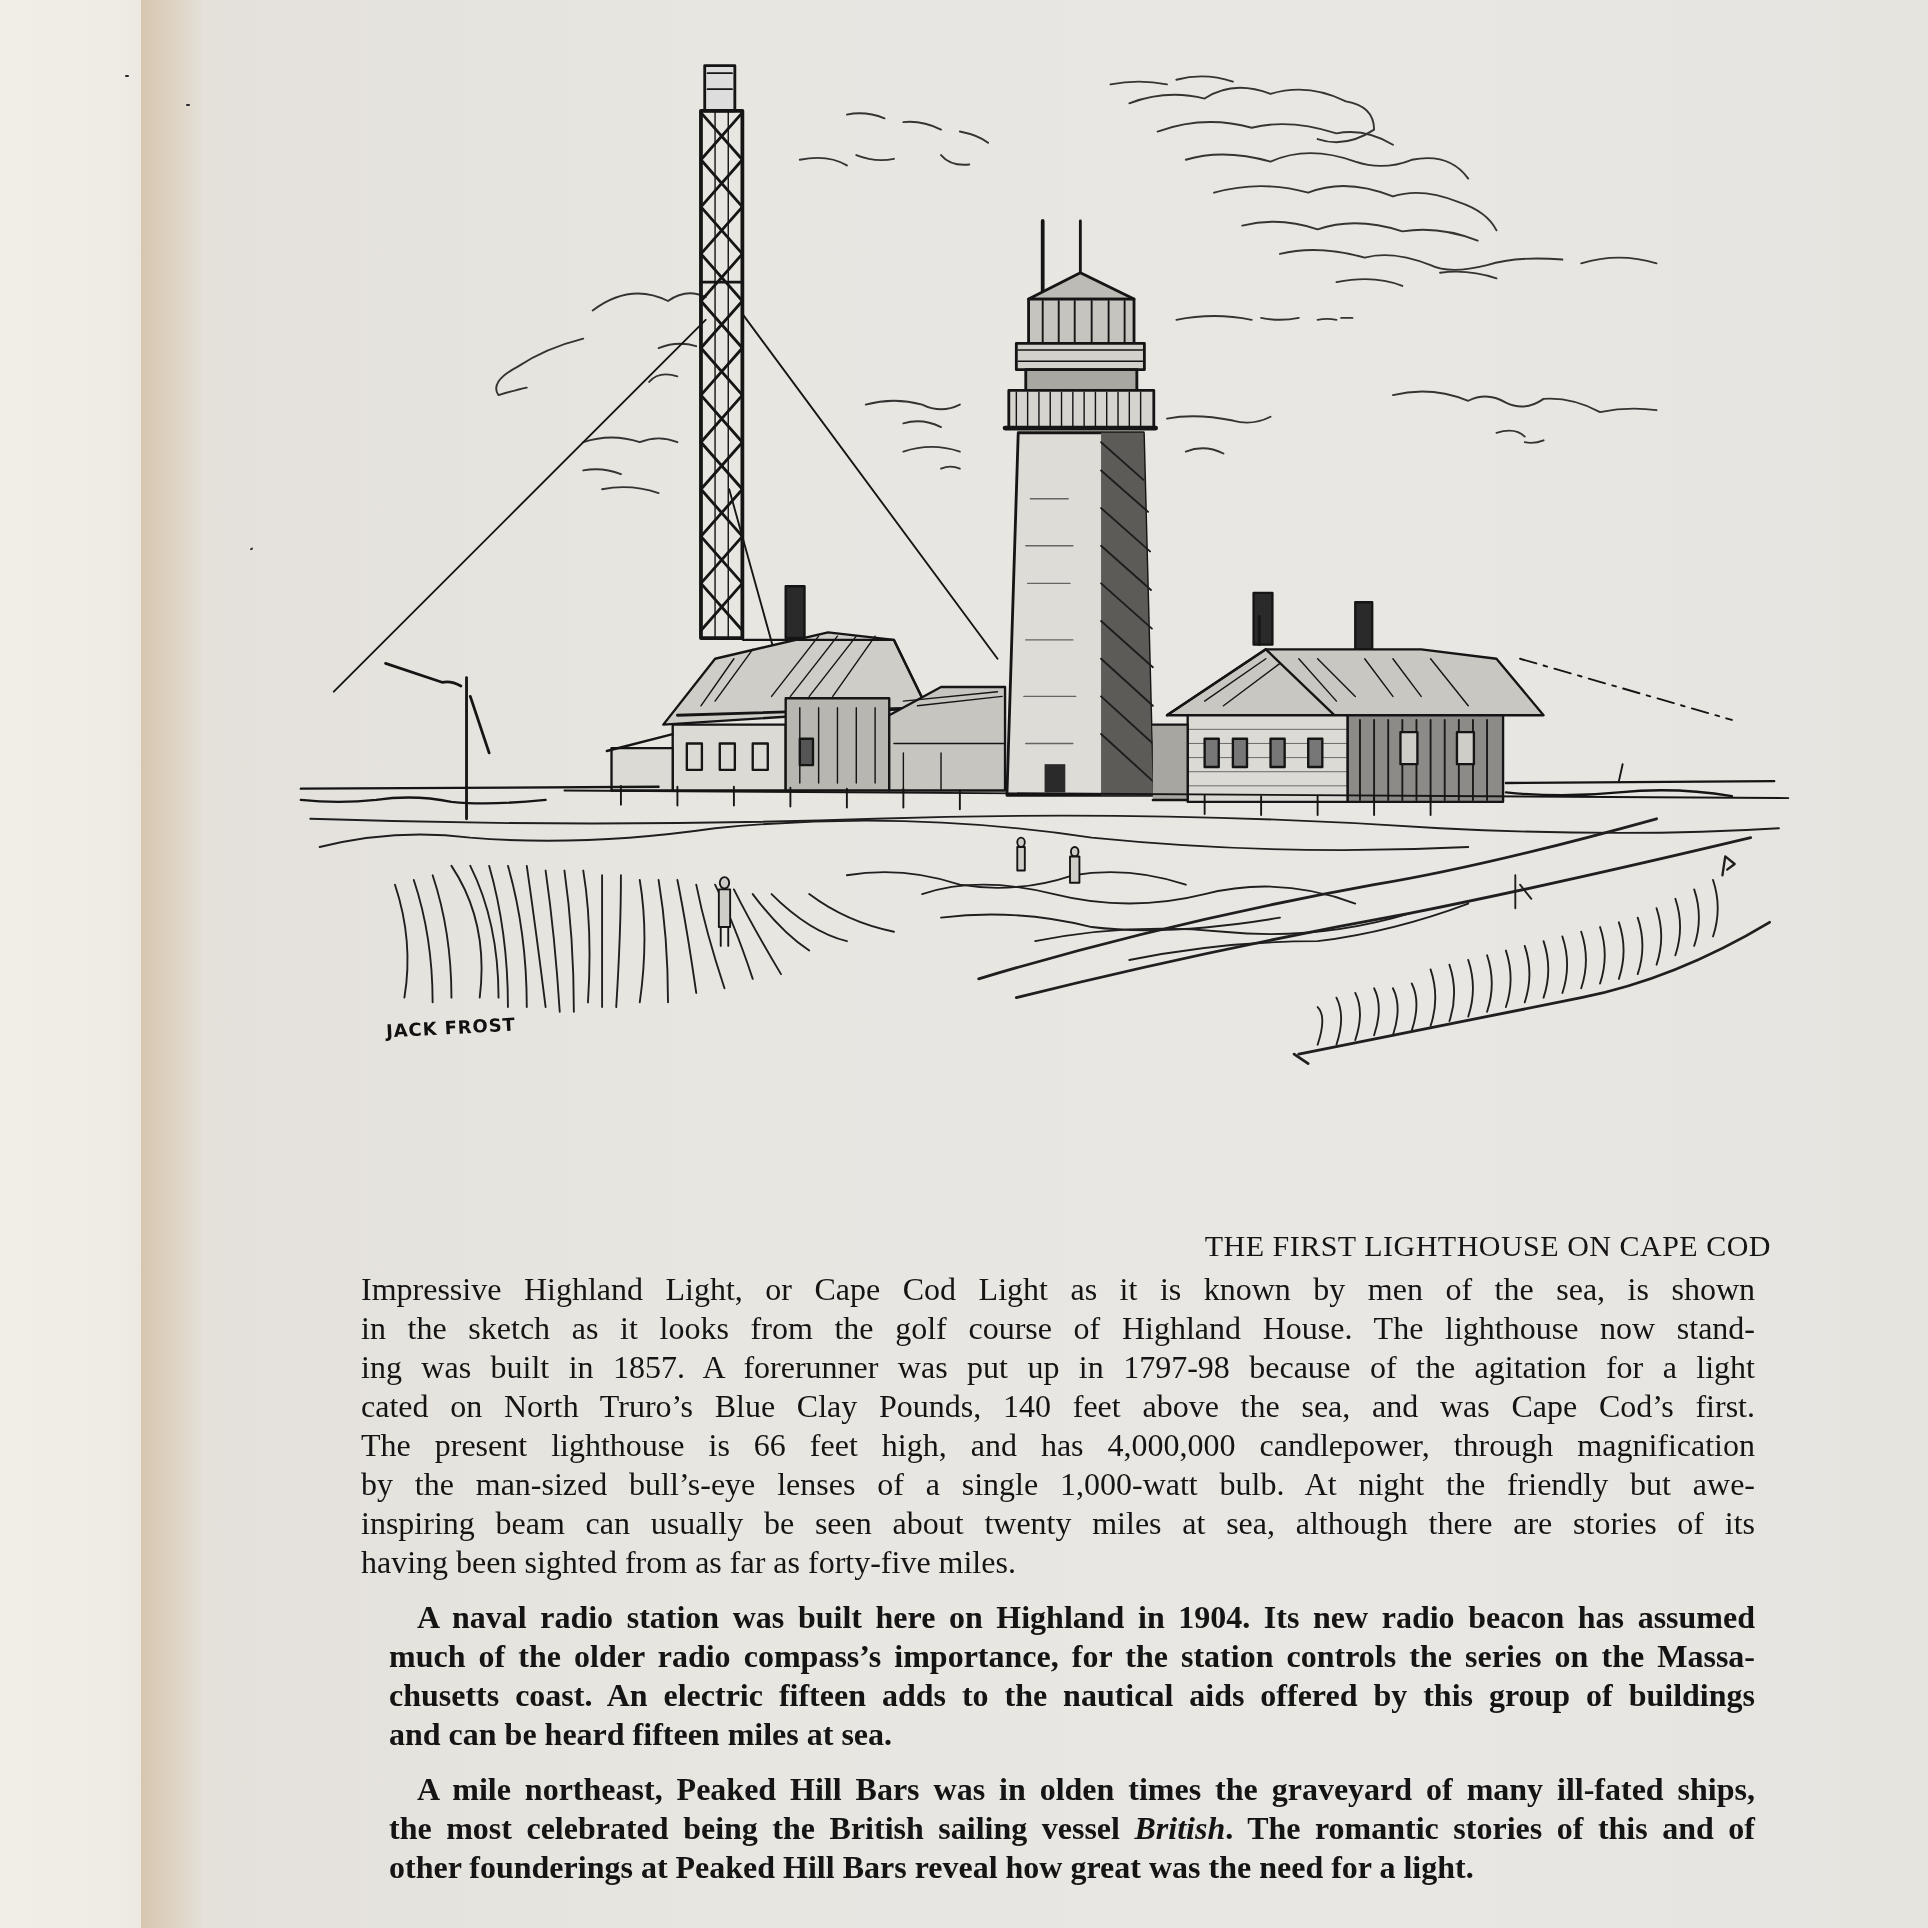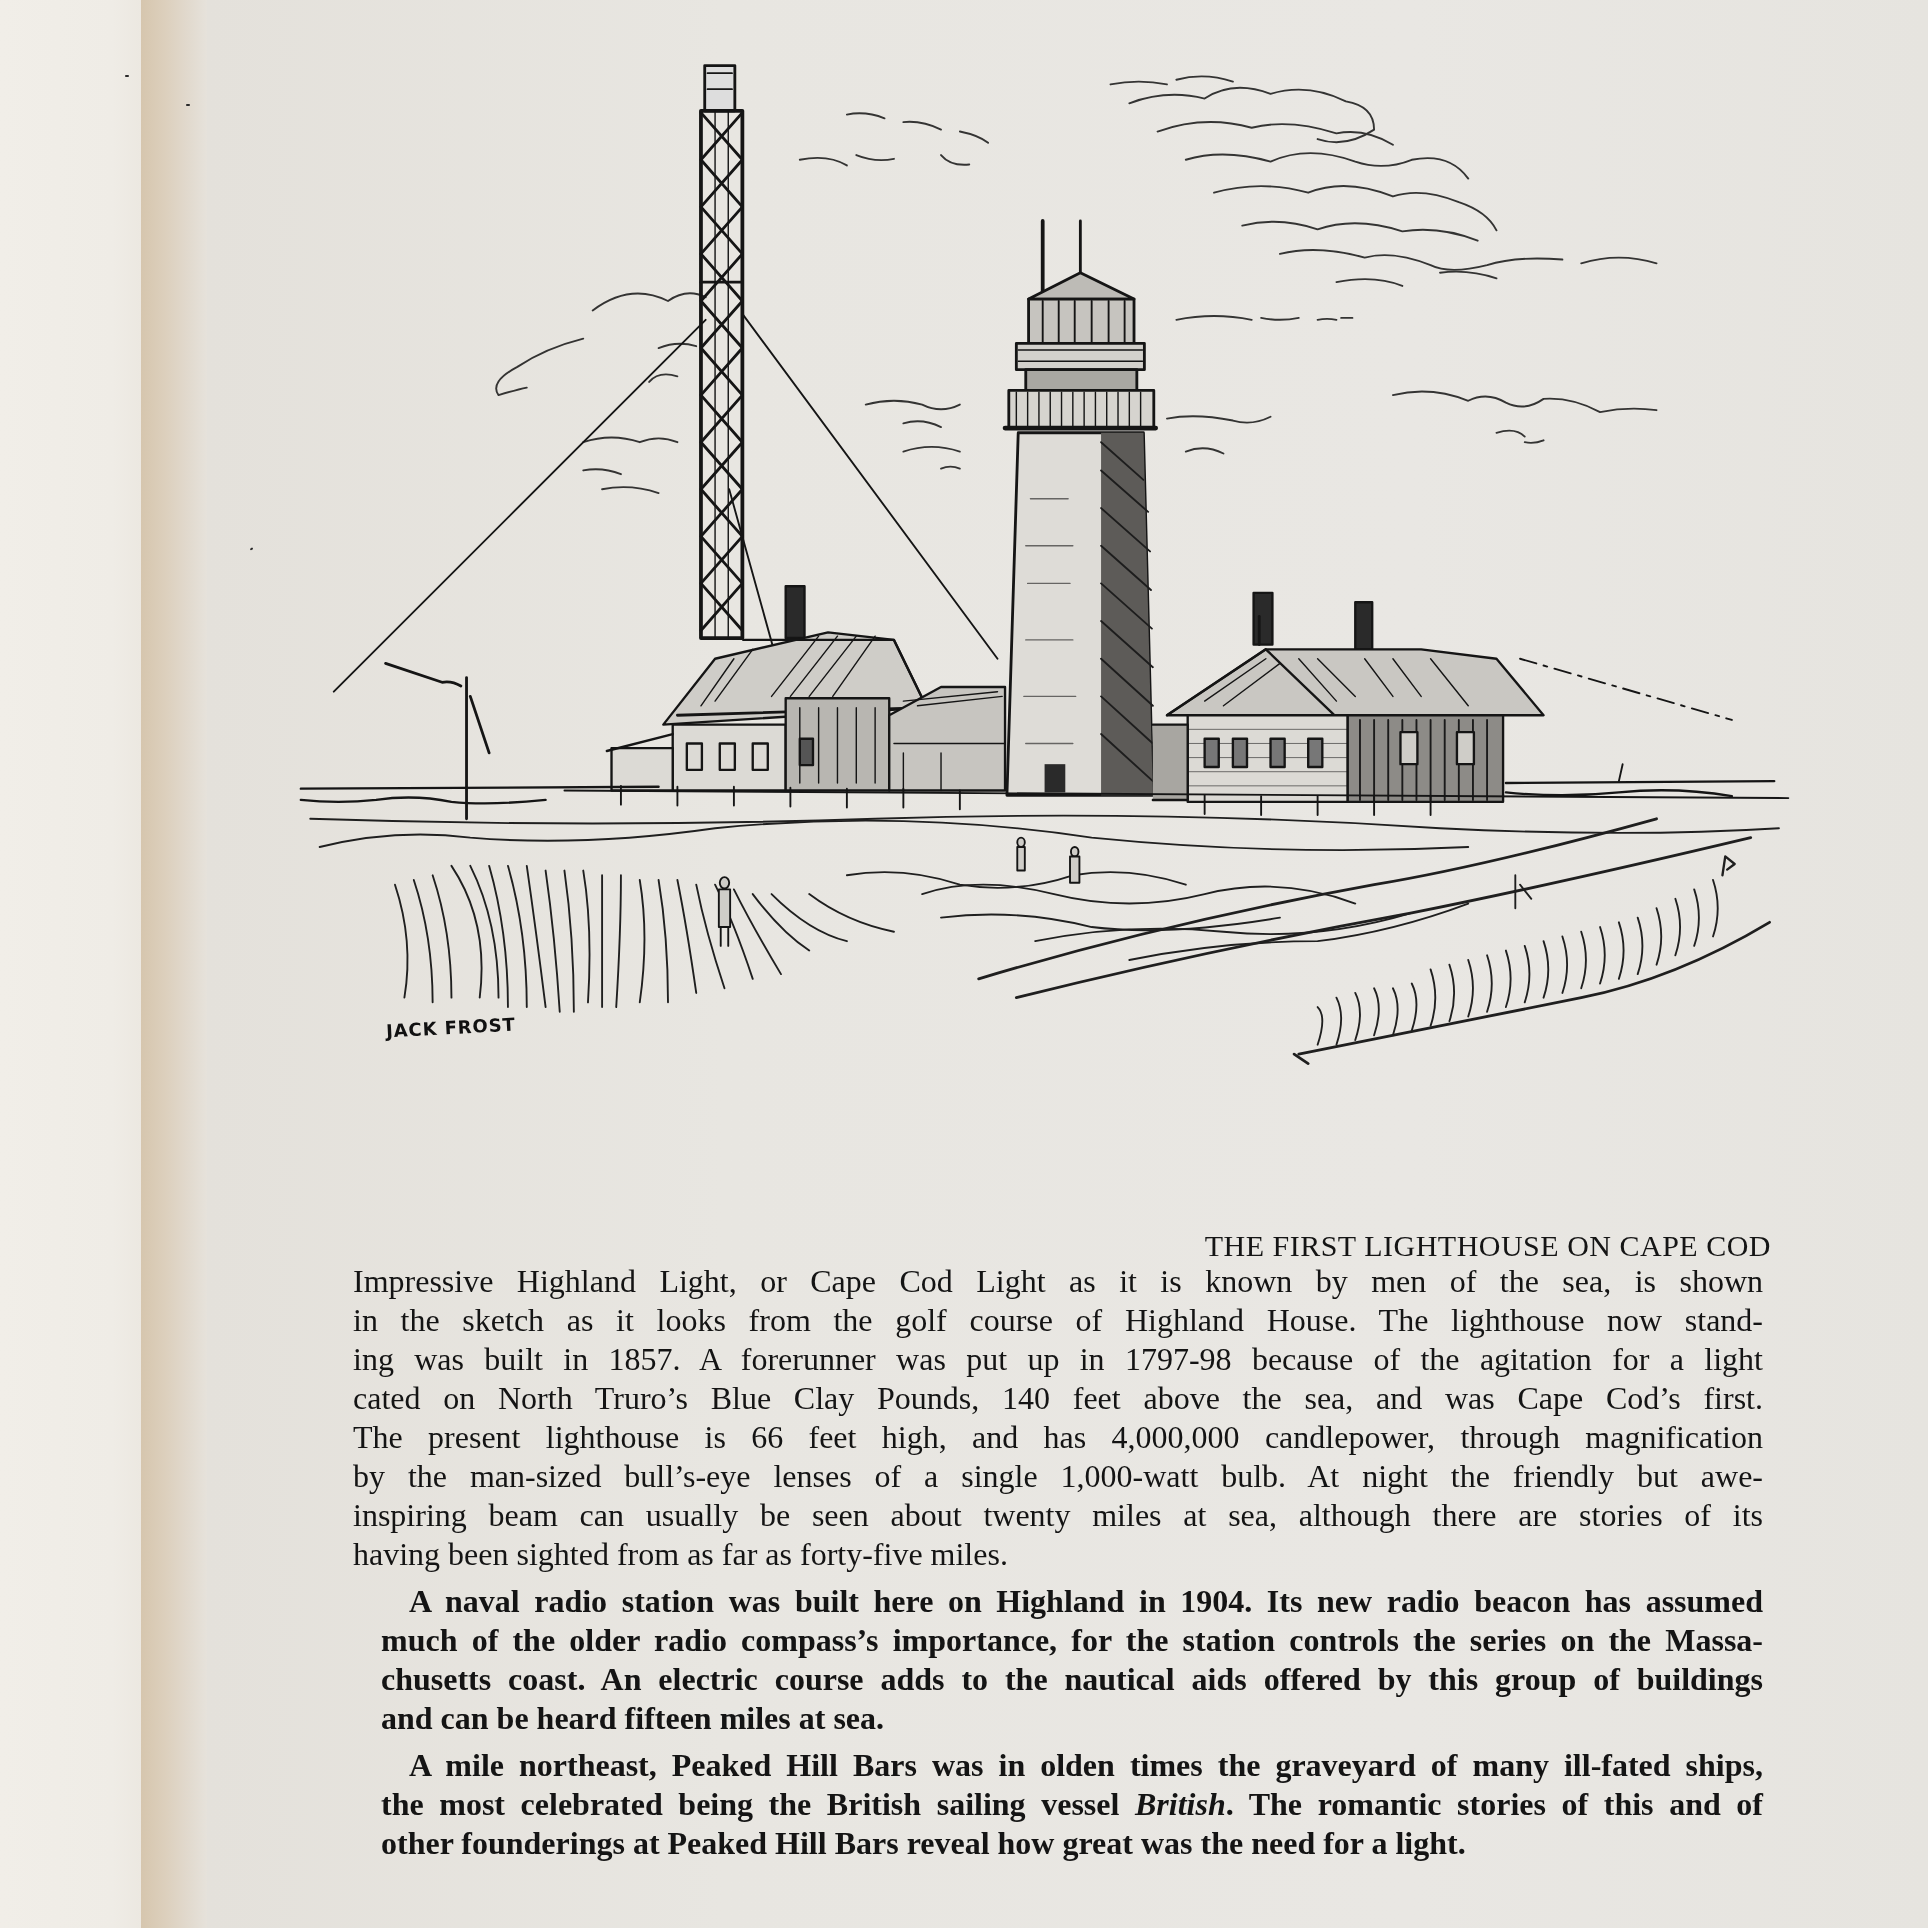--- a/index.html
+++ b/index.html
@@ -31,21 +31,21 @@
   .caption-title {
     position:absolute; left:345px; width:1426px; top:1227px; text-align:right;
     font-family:"Liberation Serif", serif;
     font-size:30px; color:#151515; letter-spacing:0.5px; line-height:38px;
   }
   .body-text {
     position:absolute; left:345px; top:1254px; width:1426px;
     font-family:"Liberation Serif", serif;
     font-size:32px; line-height:39px; color:#141414;
   }
-  .body-text p { margin:8px; text-align:justify; text-align-last:left; }
+  .body-text p { margin:16px; text-align:justify; text-align-last:left; }
   .body-text p + p { text-indent:28px;font-weight:bold; }
   .body-text .line { display:block; text-align:justify; text-align-last:justify; white-space:nowrap; }
   .body-text .line.last { text-align-last:left; }
   .body-text .line.indent { padding-left:28px; }
   em { font-style:italic; }
 </style>
 </head>
 <body>
 
 <div class="left-page"></div>
@@ -220,21 +220,21 @@
     <span class="line">ing was built in 1857. A forerunner was put up in 1797-98 because of the agitation for a light</span>
     <span class="line">cated on North Truro’s Blue Clay Pounds, 140 feet above the sea, and was Cape Cod’s first.</span>
     <span class="line">The present lighthouse is 66 feet high, and has 4,000,000 candlepower, through magnification</span>
     <span class="line">by the man-sized bull’s-eye lenses of a single 1,000-watt bulb. At night the friendly but awe-</span>
     <span class="line">inspiring beam can usually be seen about twenty miles at sea, although there are stories of its</span>
     <span class="line last">having been sighted from as far as forty-five miles.</span>
   </p>
   <p>
     <span class="line indent">A naval radio station was built here on Highland in 1904. Its new radio beacon has assumed</span>
     <span class="line">much of the older radio compass’s importance, for the station controls the series on the Massa-</span>
-    <span class="line">chusetts coast. An electric course adds to the nautical aids offered by this group of buildings</span>
+    <span class="line">chusetts coast. An electric fifteen adds to the nautical aids offered by this group of buildings</span>
     <span class="line last">and can be heard fifteen miles at sea.</span>
   </p>
   <p>
     <span class="line indent">A mile northeast, Peaked Hill Bars was in olden times the graveyard of many ill-fated ships,</span>
     <span class="line"><span>the most celebrated being the British sailing vessel </span><em>British</em><span>. The romantic stories of this and of</span></span>
     <span class="line last">other founderings at Peaked Hill Bars reveal how great was the need for a light.</span>
   </p>
 </div>
 
 

